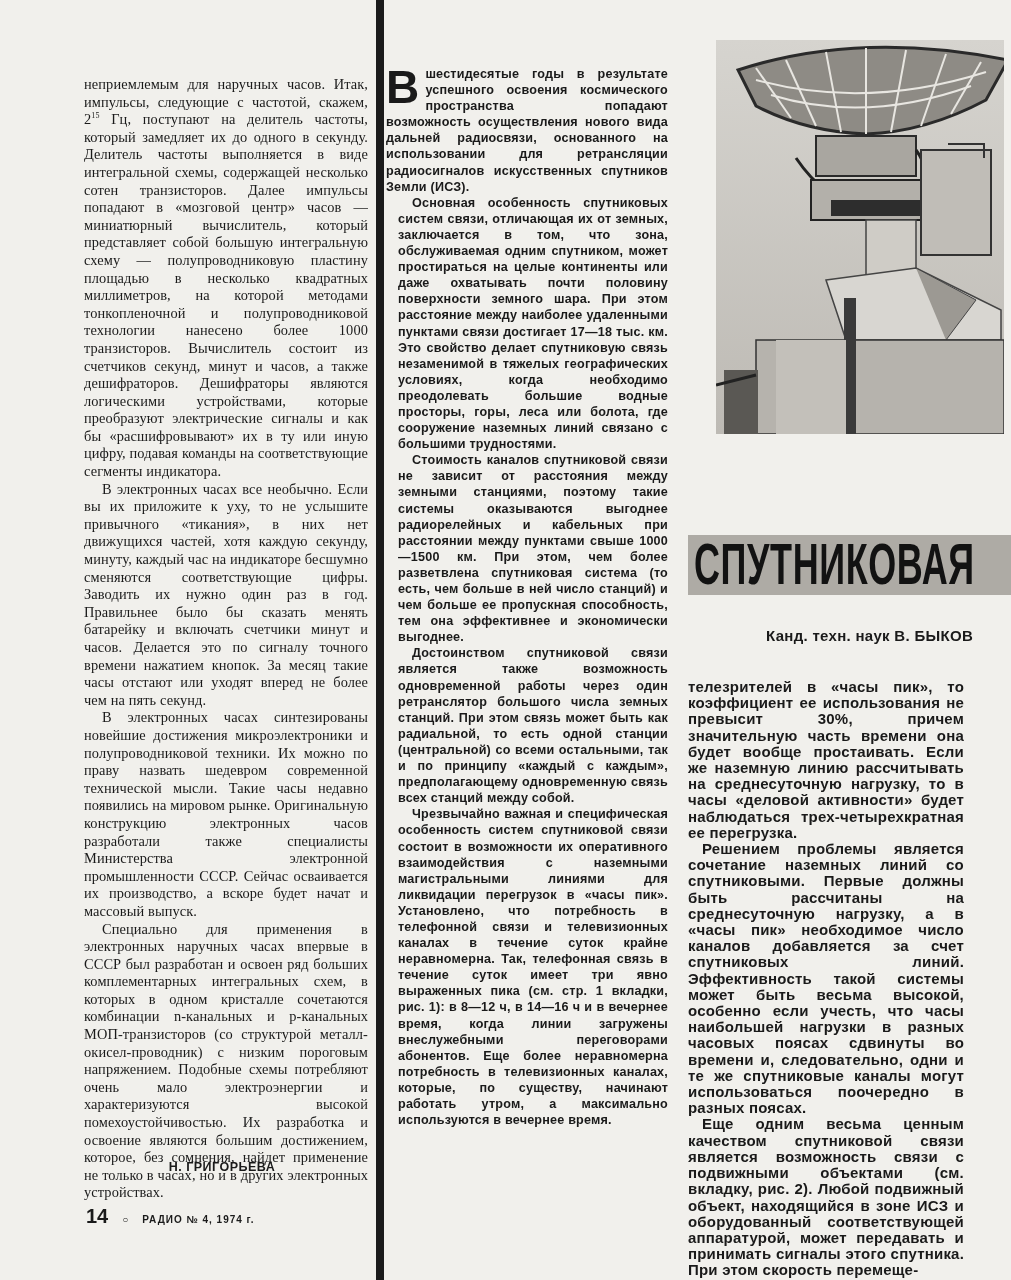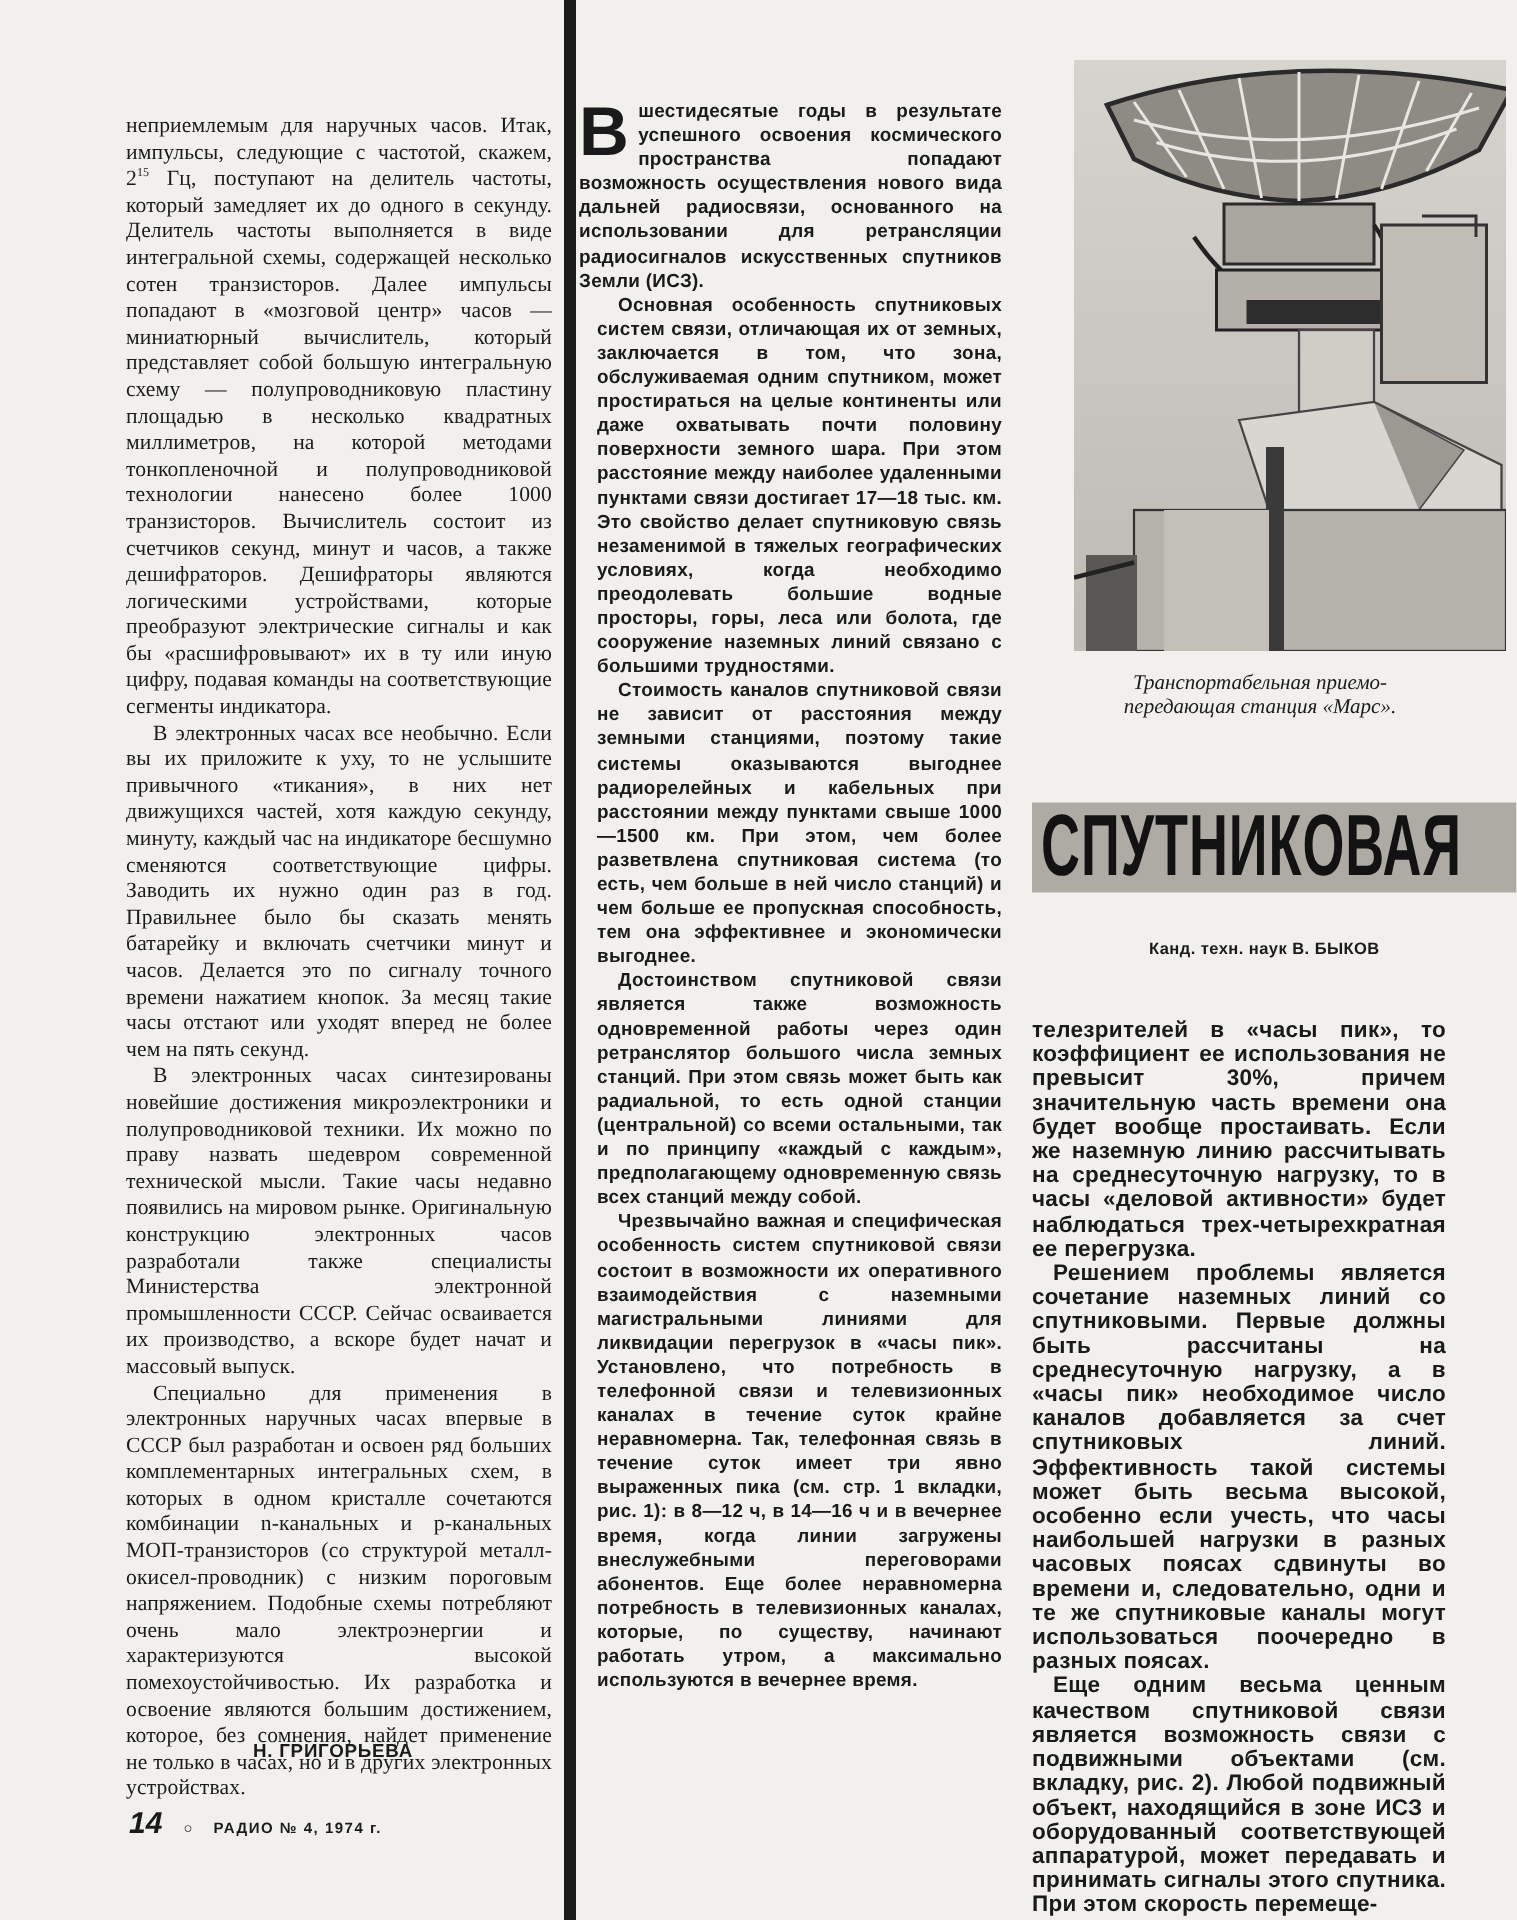--- a/index.html
+++ b/index.html
@@ -24,21 +24,21 @@
     position: absolute; left: 84px; top: 1160px; width: 276px;
     text-align: center;
     font-family: "Liberation Sans", sans-serif; font-weight: bold;
     font-size: 12.5px; letter-spacing: 0.5px;
   }
   .footer {
     position: absolute; left: 86px; top: 1205px;
     font-family: "Liberation Sans", sans-serif;
     display: flex; align-items: baseline; gap: 14px;
   }
-  .footer .page-num { font-weight: bold; font-size: 20px; font-style: italic; }
+  .footer .page-num { font-weight: bold; font-size: 20px; }
   .footer .bullet { font-size: 10px; }
   .footer .pub { font-size: 10px; font-weight: bold; letter-spacing: 1px; }
 
   
   .v-rule {
     position: absolute; left: 376px; top: 0; width: 8px; height: 1280px;
     background: #1b1b1b;
   }
 
   
@@ -77,21 +77,21 @@
     position: absolute; left: 694px; top: 528px;
     font-family: "Liberation Sans", sans-serif; font-weight: bold;
     font-size: 58px; line-height: 72px;
     transform: scaleX(0.62); transform-origin: left top;
     letter-spacing: 1px; color: #121212;
     white-space: nowrap;
   }
   .byline {
     position: absolute; left: 766px; top: 627px;
     font-family: "Liberation Sans", sans-serif; font-weight: bold;
-    font-size: 11px; letter-spacing: 0.3px;
+    font-size: 15px; letter-spacing: 0.3px;
   }
 
   
   .col-right {
     position: absolute; left: 688px; top: 679px; width: 276px;
     font-family: "Liberation Sans", sans-serif; font-weight: bold;
     font-size: 15px; line-height: 16.2px;
     text-align: justify; letter-spacing: 0.2px;
   }
   .col-right p { margin: 0; }
@@ -163,24 +163,20 @@
       <path d="M200 228 L260 260 L230 300" fill="#9c9993" stroke="#444" stroke-width="1"></path>
 
       <rect x="40" y="300" width="248" height="94" fill="#b6b3ad" stroke="#333" stroke-width="1.5"></rect>
       <rect x="128" y="258" width="12" height="136" fill="#3a3a3a"></rect>
       <rect x="60" y="300" width="70" height="94" fill="#c3c0ba"></rect>
       <rect x="8" y="330" width="34" height="64" fill="#5a5854"></rect>
       <line x1="0" y1="345" x2="40" y2="335" stroke="#222" stroke-width="3"></line>
     </svg>
   </div>
 
-  <div class="caption">
-    <div>Транспортабельная приемо-</div>
-    <div>передающая станция «Марс».</div>
-  </div>
 
   <div class="title-band"></div>
   <div class="title-text">СПУТНИКОВАЯ</div>
 
   <div class="byline">Канд. техн. наук В. БЫКОВ</div>
 
   <div class="col-right">
     <p>телезрителей в «часы пик», то коэффициент ее использования не превысит 30%, причем значительную часть времени она будет вообще простаивать. Если же наземную линию рассчитывать на среднесуточную нагрузку, то в часы «деловой активности» будет наблюдаться трех-четырехкратная ее перегрузка.</p>
     <p>Решением проблемы является сочетание наземных линий со спутниковыми. Первые должны быть рассчитаны на среднесуточную нагрузку, а в «часы пик» необходимое число каналов добавляется за счет спутниковых линий. Эффективность такой системы может быть весьма высокой, особенно если учесть, что часы наибольшей нагрузки в разных часовых поясах сдвинуты во времени и, следовательно, одни и те же спутниковые каналы могут использоваться поочередно в разных поясах.</p>
     <p>Еще одним весьма ценным качеством спутниковой связи является возможность связи с подвижными объектами (см. вкладку, рис. 2). Любой подвижный объект, находящийся в зоне ИСЗ и оборудованный соответствующей аппаратурой, может передавать и принимать сигналы этого спутника. При этом скорость перемеще-</p>

